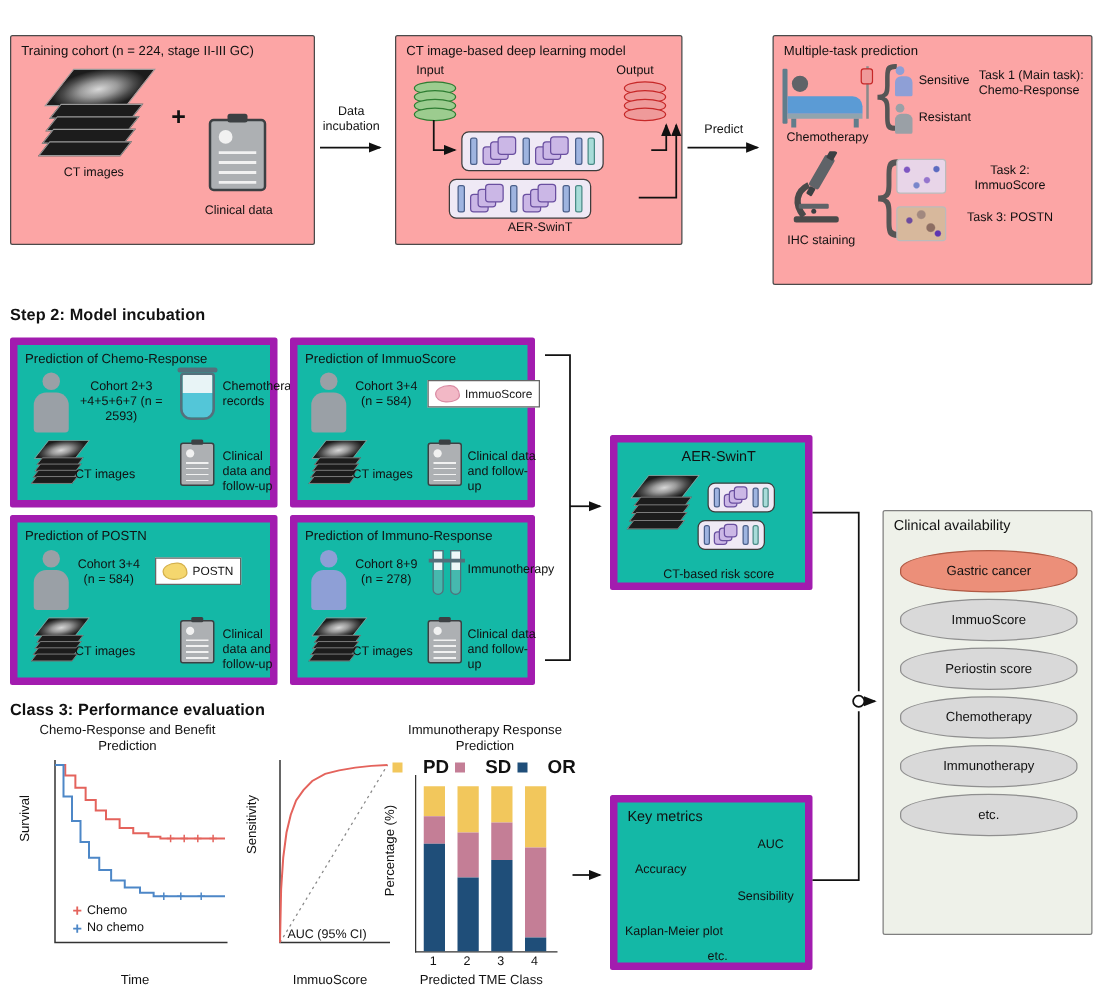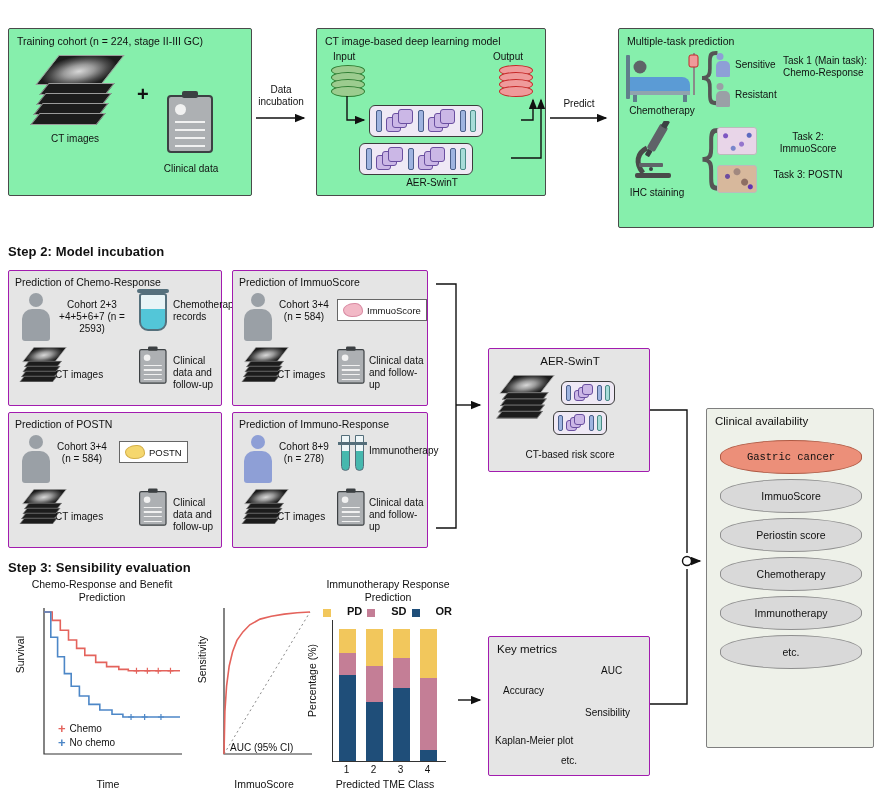--- a/index.html
+++ b/index.html
@@ -1,21 +1,21 @@
 <!DOCTYPE html>
 <html><head>
 <meta charset="utf-8">
 <style>
   *{margin:0;padding:0;box-sizing:border-box}
   body{font-family:"Liberation Sans",sans-serif;background:#fff;color:#111}
   #canvas{position:relative;width:882px;height:804px;background:#fff;overflow:hidden;font-size:11px}
   .abs{position:absolute}
   .step-title{font-size:13px;font-weight:bold;letter-spacing:.1px}
-  .gray-box{position:absolute;background:#86efac;border:1.3px solid #4a4a4a;border-radius:2px}
-  .pink-box{position:absolute;background:#e5e5e5;border:1px solid #a21caf;border-radius:2px}
+  .gray-box{position:absolute;background:#fca5a5;border:1.3px solid #4a4a4a;border-radius:2px}
+  .pink-box{position:absolute;background:#14b8a6;border:6px solid #a21caf;border-radius:2px}
   .green-box{position:absolute;background:#eef1e9;border:1px solid #7f7f7f;border-radius:2px}
   .box-title{font-size:10.5px}
   .small-text{font-size:10px;line-height:1.22}
   .center{text-align:center}
   
   .wire{stroke:#111;stroke-width:1.4;fill:none}
   .arr{marker-end:url(#ah)}
   
   .ct-stack{position:relative;width:100px;height:74px}
   .ct-stack .slab{display:block;position:absolute;width:66px;height:12px;background:#1c1c1c;border:1px solid #9a9a9a;transform:skewX(-38deg)}
@@ -81,21 +81,21 @@
   .xlab{position:absolute;text-align:center;font-size:10.5px}
   .axis{stroke:#333;stroke-width:1.2;fill:none}
   .lg-row{display:flex;align-items:center;gap:4px;font-size:10px;line-height:14px}
   .lg-plus{font-weight:bold;font-size:13px}
   #bar-plot{position:absolute;display:flex;align-items:flex-end;gap:10px;padding:0 6px;border-left:1.3px solid #333;border-bottom:1.3px solid #333}
   .bar-col{width:17px;display:flex;flex-direction:column;justify-content:flex-end}
   .bar-col div{display:block}
   #bar-cats{position:absolute;display:flex;gap:10px;padding:0 6px}
   .bar-cat{width:17px;text-align:center;font-size:10px}
   #bar-legend{position:absolute;display:flex;justify-content:center;align-items:center}
-  .lg-item{display:inline-flex;align-items:flex-end;gap:16px;font-size:11px;margin-right:5px;font-weight:bold}
+  .lg-item{display:inline-flex;align-items:center;gap:16px;font-size:15px;margin-right:5px;font-weight:bold}
   .lg-item i{display:inline-block;width:8px;height:8px}
   #km-legend{position:absolute}
 </style>
 </head>
 <body>
 
 <div id="canvas">
 
   <svg id="wires" width="882" height="804" style="position:absolute;left:0;top:0;pointer-events:none;z-index:5">
     <defs>
@@ -394,39 +394,39 @@
         </span>
       <i class="nn-bar blue"></i>
       <i class="nn-bar teal"></i>
     </div>
     <div class="abs small-text center" style="left:0;top:100px;width:162px">CT-based risk score</div>
   </div>
 
   <div class="green-box" style="left:706px;top:408px;width:168px;height:340px">
     <div class="abs" style="left:8px;top:6px;font-size:11.5px">Clinical availability</div>
     <div id="clinical-disks" class="abs" style="left:10px;top:26px;width:148px">
-        <div class="db-disk" style="background: rgb(236, 143, 121); border-color: rgb(176, 90, 68); font-family: Liberation Mono, monospace;">Gastric cancer</div>
+        <div class="db-disk" style="background: rgb(236, 143, 121); border-color: rgb(176, 90, 68);">Gastric cancer</div>
         <div class="db-disk" style="background: rgb(217, 217, 217); border-color: rgb(143, 143, 143);">ImmuoScore</div>
         <div class="db-disk" style="background: rgb(217, 217, 217); border-color: rgb(143, 143, 143);">Periostin score</div>
         <div class="db-disk" style="background: rgb(217, 217, 217); border-color: rgb(143, 143, 143);">Chemotherapy</div>
         <div class="db-disk" style="background: rgb(217, 217, 217); border-color: rgb(143, 143, 143);">Immunotherapy</div>
         <div class="db-disk" style="background: rgb(217, 217, 217); border-color: rgb(143, 143, 143);">etc.</div>
       </div>
   </div>
 
   <div class="pink-box" style="left:488px;top:636px;width:162px;height:140px">
     <div class="abs" style="left:8px;top:6px;font-size:11.5px">Key metrics</div>
     <div class="abs small-text" style="left:112px;top:28px">AUC</div>
     <div class="abs small-text" style="left:14px;top:48px">Accuracy</div>
     <div class="abs small-text" style="left:96px;top:70px">Sensibility</div>
     <div class="abs small-text" style="left:6px;top:98px">Kaplan-Meier plot</div>
     <div class="abs small-text" style="left:72px;top:118px">etc.</div>
   </div>
 
-  <div class="abs step-title" style="left:8px;top:560px">Step 3:  Sensibility evaluation</div>
+  <div class="abs step-title" style="left:8px;top:560px">Class 3:  Performance evaluation</div>
 
   <div class="ch-title" style="left:12px;top:578px;width:180px">Chemo-Response and Benefit Prediction</div>
   <div class="vlab" style="left:14px;top:636px">Survival</div>
   <svg id="km-svg" class="abs" style="left:30px;top:604px" width="156" height="170">
       <path d="M14 4 V150 H152" class="axis"></path>
       <path d="M 14.0 8.0 H 22.2 V 16.4 H 30.3 V 26.2 H 38.5 V 36.0 H 46.6 V 44.4 H 54.8 V 51.4 H 65.7 V 58.4 H 76.6 V 62.6 H 88.8 V 65.4 H 98.3 V 66.8 H 150.0 V 66.8" fill="none" stroke="#e4635c" stroke-width="1.6"></path>
       <path d="M 103.48 66.80000000000001 H 109.48 M 106.48 63.80000000000001 V 69.80000000000001" stroke="#e4635c" stroke-width="1.2" fill="none"></path>
       <path d="M 114.36 66.80000000000001 H 120.36 M 117.36 63.80000000000001 V 69.80000000000001" stroke="#e4635c" stroke-width="1.2" fill="none"></path>
       <path d="M 125.24000000000001 66.80000000000001 H 131.24 M 128.24 63.80000000000001 V 69.80000000000001" stroke="#e4635c" stroke-width="1.2" fill="none"></path>
       <path d="M 137.48000000000002 66.80000000000001 H 143.48000000000002 M 140.48000000000002 63.80000000000001 V 69.80000000000001" stroke="#e4635c" stroke-width="1.2" fill="none"></path>

